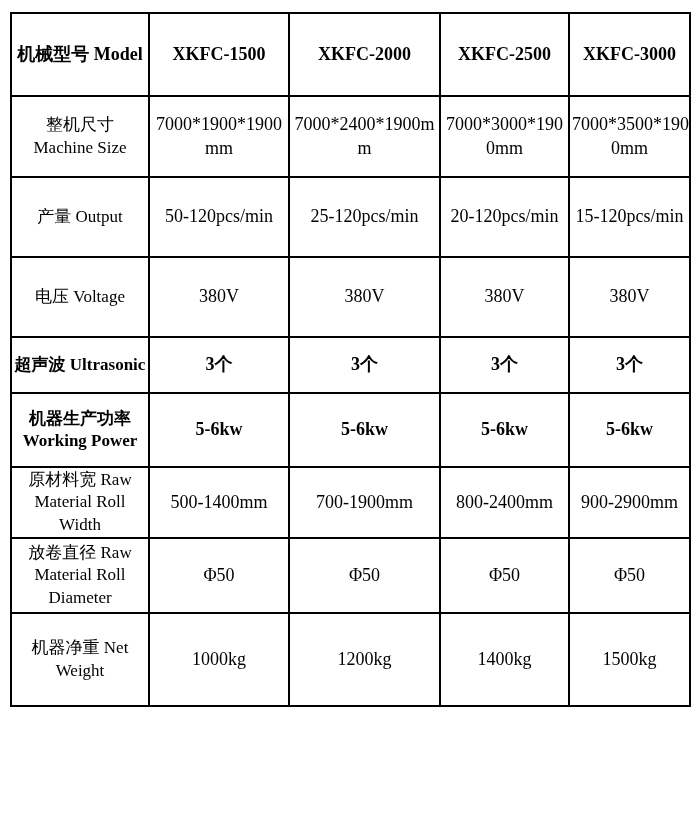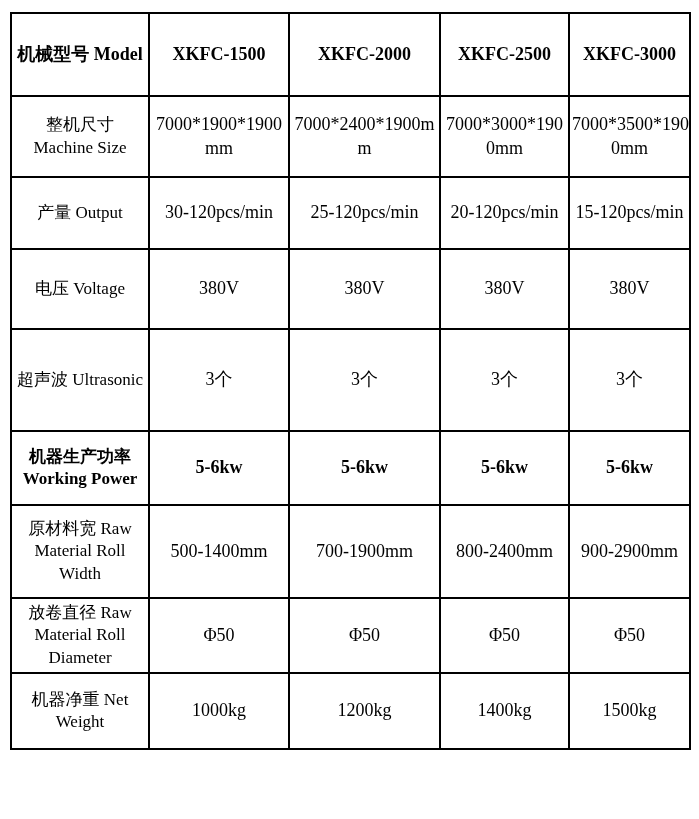--- a/index.html
+++ b/index.html
@@ -34,28 +34,28 @@
     font-size: 17px;
     padding: 0 1px;
   }
   table.spec-table tr.header-row td {
     font-weight: bold;
     font-size: 18px;
     margin-left: 48px;
   }
   tr.r0 { height: 83px; }
   tr.r1 { height: 81px; }
-  tr.r2 { height: 72px; }
+  tr.r2 { height: 80px; }
   tr.r3 { height: 80px; }
-  tr.r4 { height: 102px; }
+  tr.r4 { height: 56px; font-weight: bold; }
   tr.r5 { height: 74px; font-weight: bold; }
-  tr.r6 { height: 93px; }
+  tr.r6 { height: 71px; }
   tr.r7 { height: 75px; border-radius: 6px; }
   tr.r8 { height: 75px; }
-  tr.r9 { height: 76px; }
+  tr.r9 { height: 93px; }
 </style>
 </head>
 <body>
 
 <div class="table-wrap">
   <table class="spec-table">
     <colgroup>
       <col style="width:138px">
       <col style="width:140px">
       <col style="width:151px">
@@ -77,21 +77,21 @@
 mm</td>
         <td>7000*2400*1900m
 m</td>
         <td>7000*3000*190
 0mm</td>
         <td>7000*3500*190
 0mm</td>
       </tr>
       <tr class="r2">
         <td class="label">产量 Output</td>
-        <td>30-120pcs/min</td>
+        <td>50-120pcs/min</td>
         <td>25-120pcs/min</td>
         <td>20-120pcs/min</td>
         <td>15-120pcs/min</td>
       </tr>
       <tr class="r3">
         <td class="label">电压 Voltage</td>
         <td>380V</td>
         <td>380V</td>
         <td>380V</td>
         <td>380V</td>

